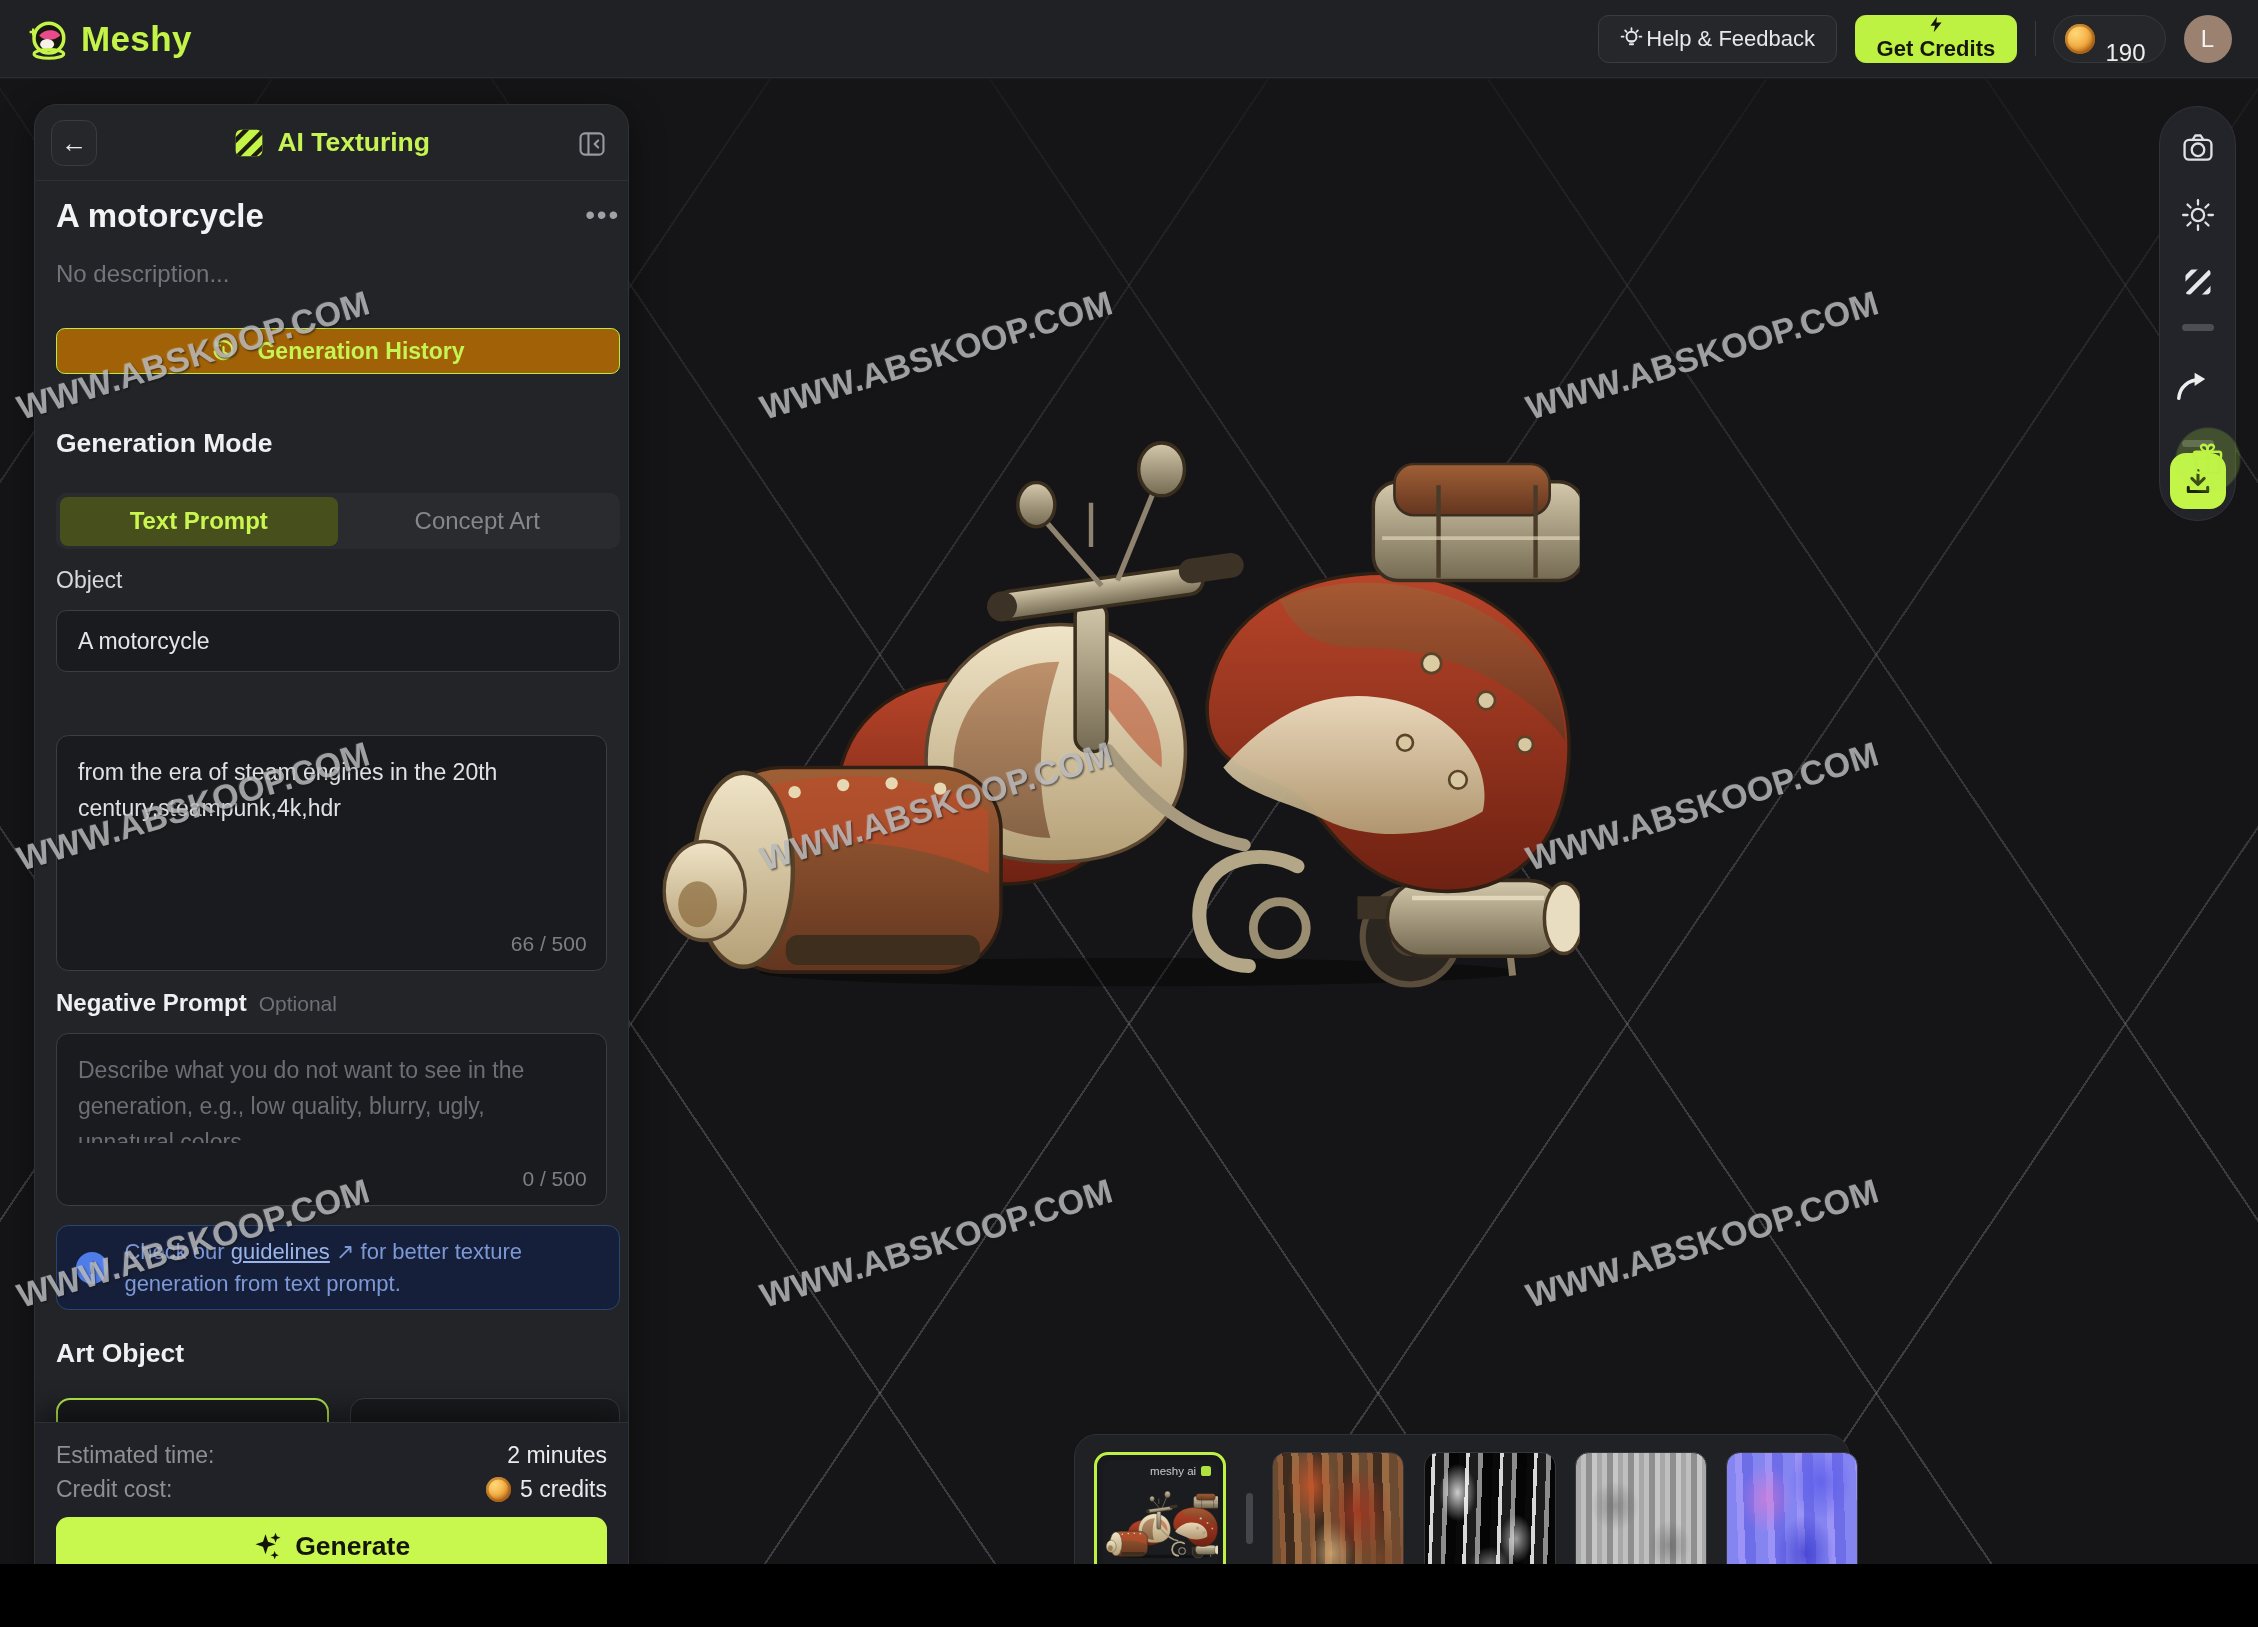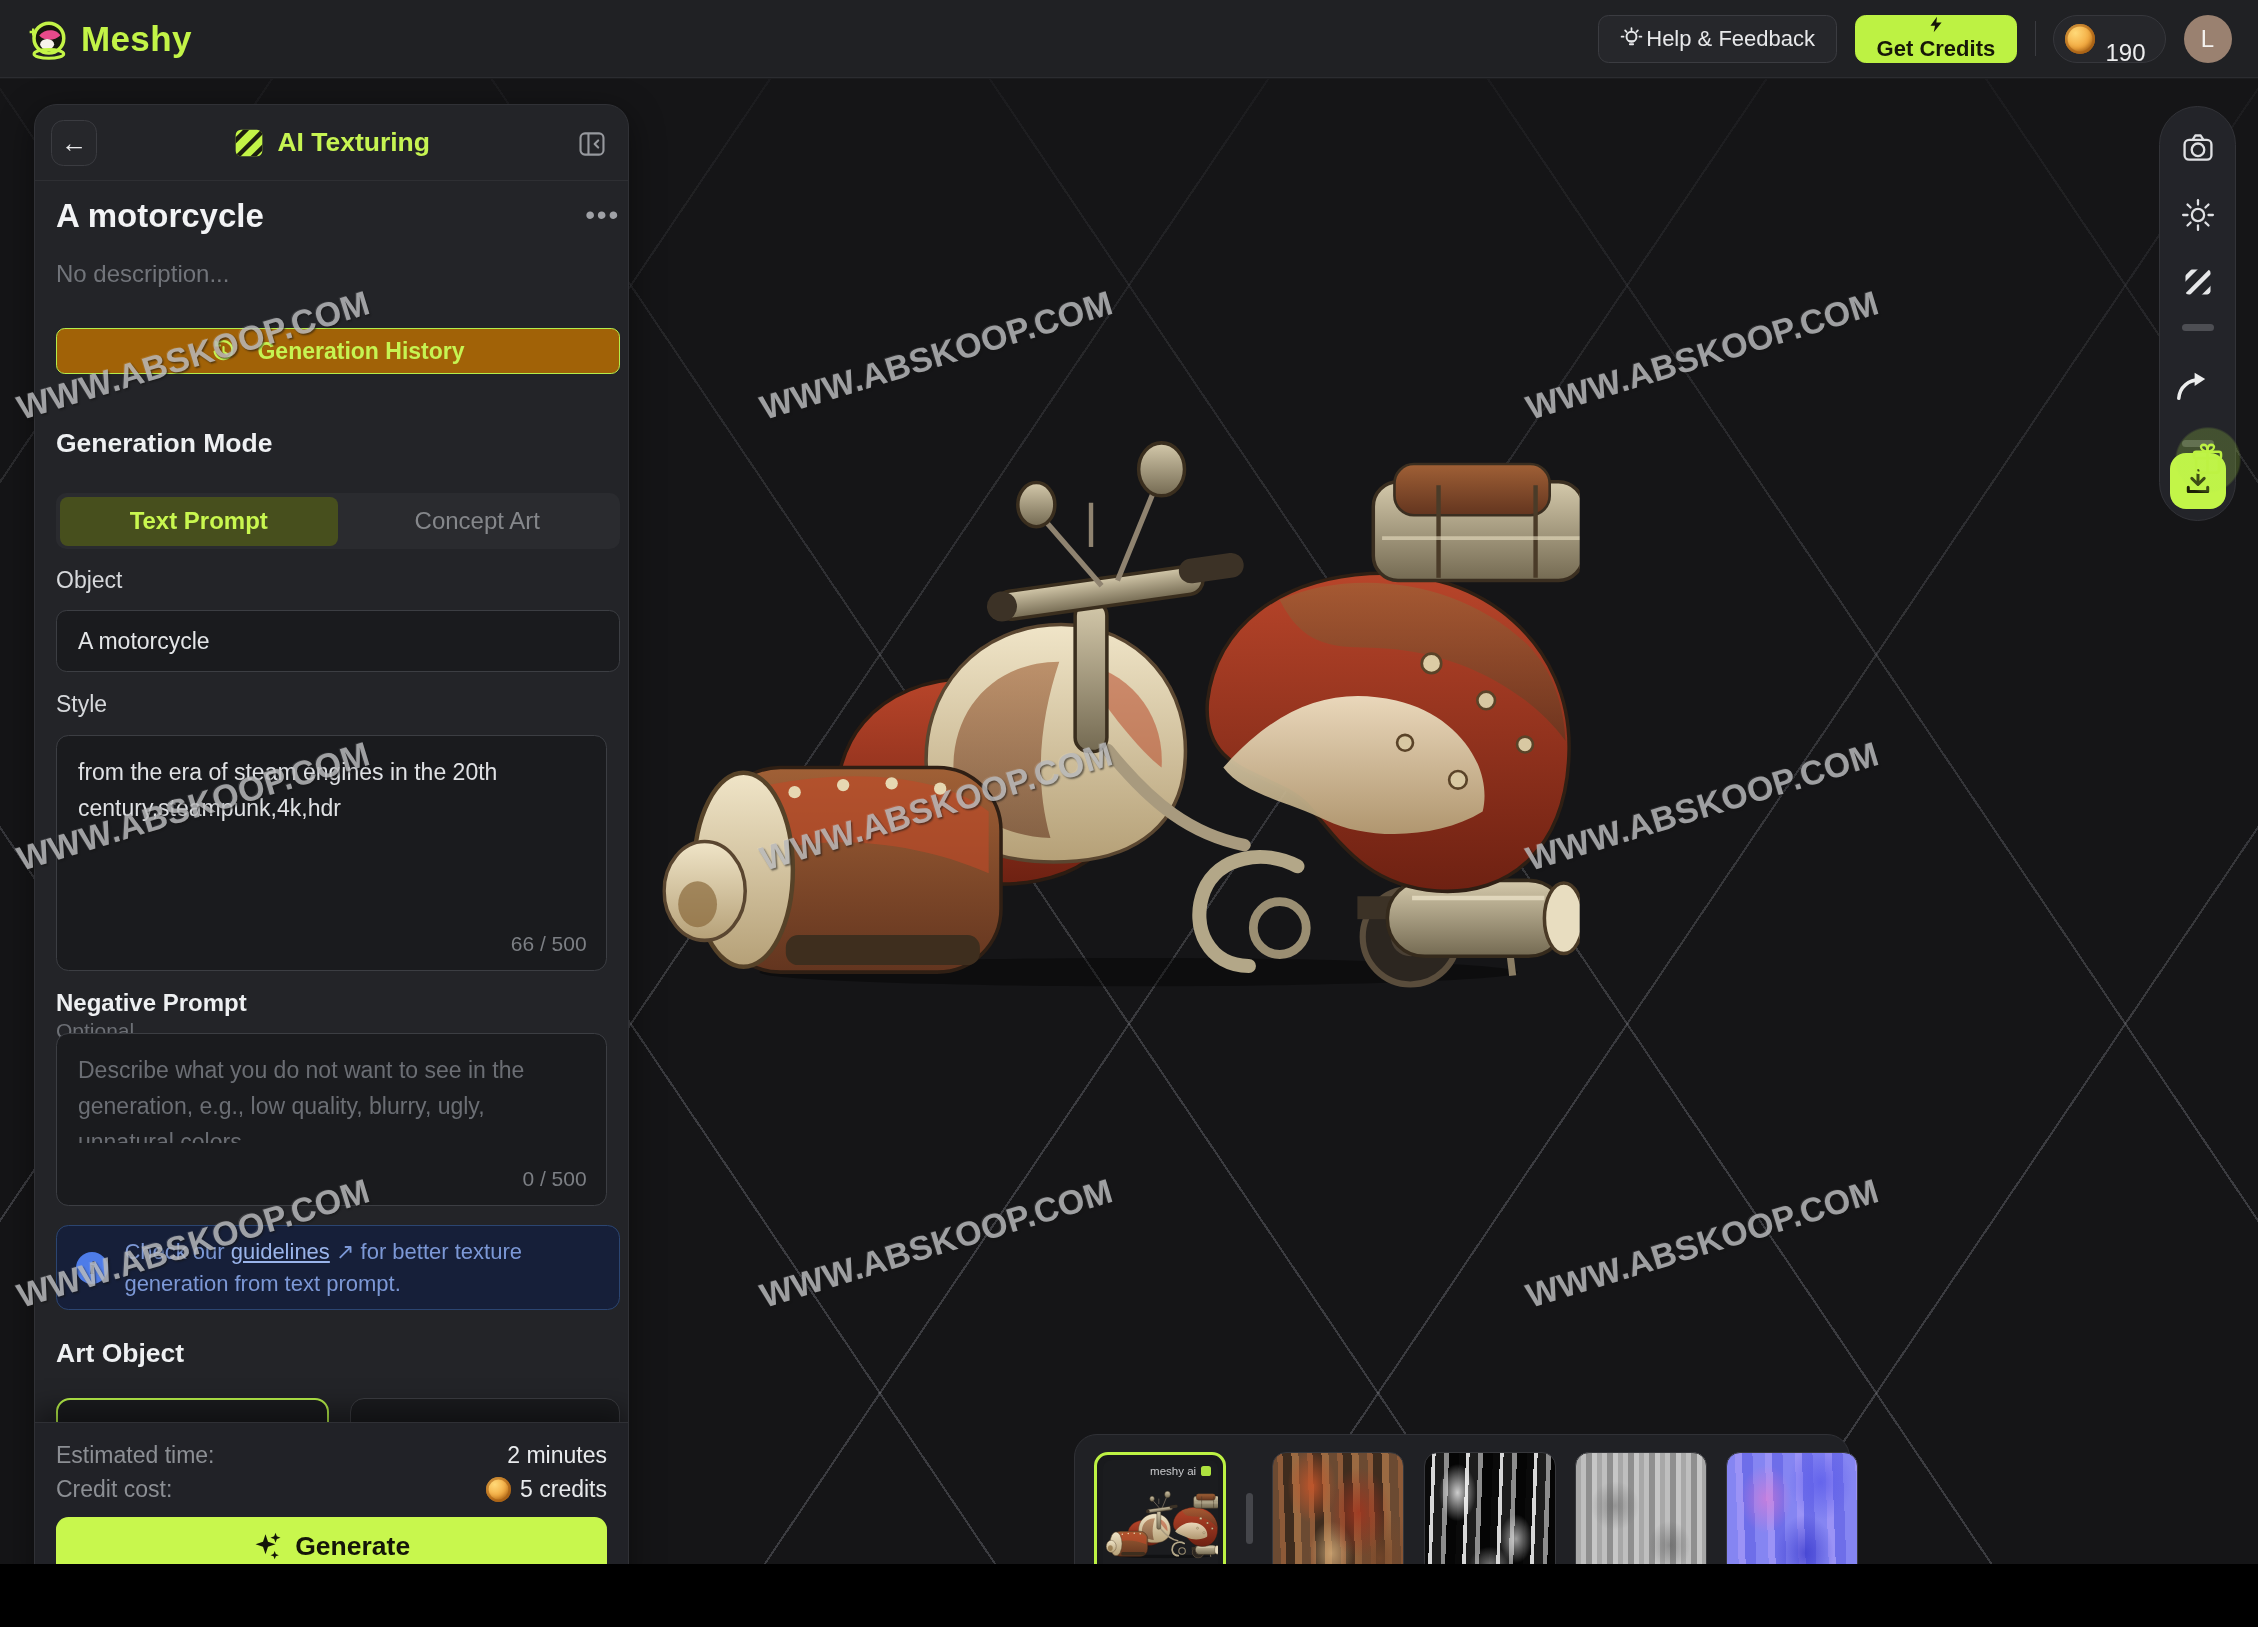--- a/index.html
+++ b/index.html
@@ -103,21 +103,21 @@
   }
   .l-style { top:586px; }
   .area-box { background:#1a1b1e; border:0.9px solid #3c3e43; border-radius:12.4px; position:absolute; left:21px; right:21px; }
   .style-box { top:630px; height:236px; }
   .area-box textarea {
     width:100%; height:72%; background:transparent; border:none; outline:none; resize:none;
     color:#dfe1e4; font-size:23px; line-height:1.55; padding:19.4px 21px; font-family:"Liberation Sans",sans-serif;
   }
   .area-box textarea::placeholder { color:#6b6e74; }
   .counter { position:absolute; bottom:14px; right:19.4px; color:#7c7f84; font-size:21px; }
-  .l-neg { top:884px; display:flex; align-items:baseline; gap:2px;flex-direction:column; }
+  .l-neg { top:884px; display:flex; align-items:baseline; gap:12px; }
   .optional-tag { color:#6d7076; font-size:21px; }
   .neg-box { top:928px; height:173px; }
   .neg-box textarea { height:64%; }
   .info-note {
     top:1120px; height:85px; background:#161f39; border:0.9px solid #2b4571; border-radius:12.4px;
     display:flex; align-items:center; gap:16px; padding:0 19.4px;
   }
   .info-icon {
     flex:0 0 auto; width:32px; height:32px; border-radius:50%; background:#4e7ce8;
     color:#101f3e; font-size:19.4px; font-weight:bold; display:flex; align-items:center; justify-content:center;
@@ -401,21 +401,20 @@
       <div class="tab inactive">
         <span>Concept Art</span>
       </div>
     </div>
 
     <div class="pblock field-label l-object">Object</div>
     <div class="pblock text-input">
       <input type="text" value="A motorcycle" style="">
     </div>
 
-    <div class="pblock field-label l-style">Style</div>
     <div class="area-box style-box">
       <textarea spellcheck="false" style="">from the era of steam engines in the 20th century,steampunk,4k,hdr</textarea>
       <div class="counter">66 / 500</div>
     </div>
 
     <div class="pblock l-neg">
       <span class="sec-heading" style="font-size:24px">Negative Prompt</span>
       <span class="optional-tag">Optional</span>
     </div>
     <div class="area-box neg-box">

